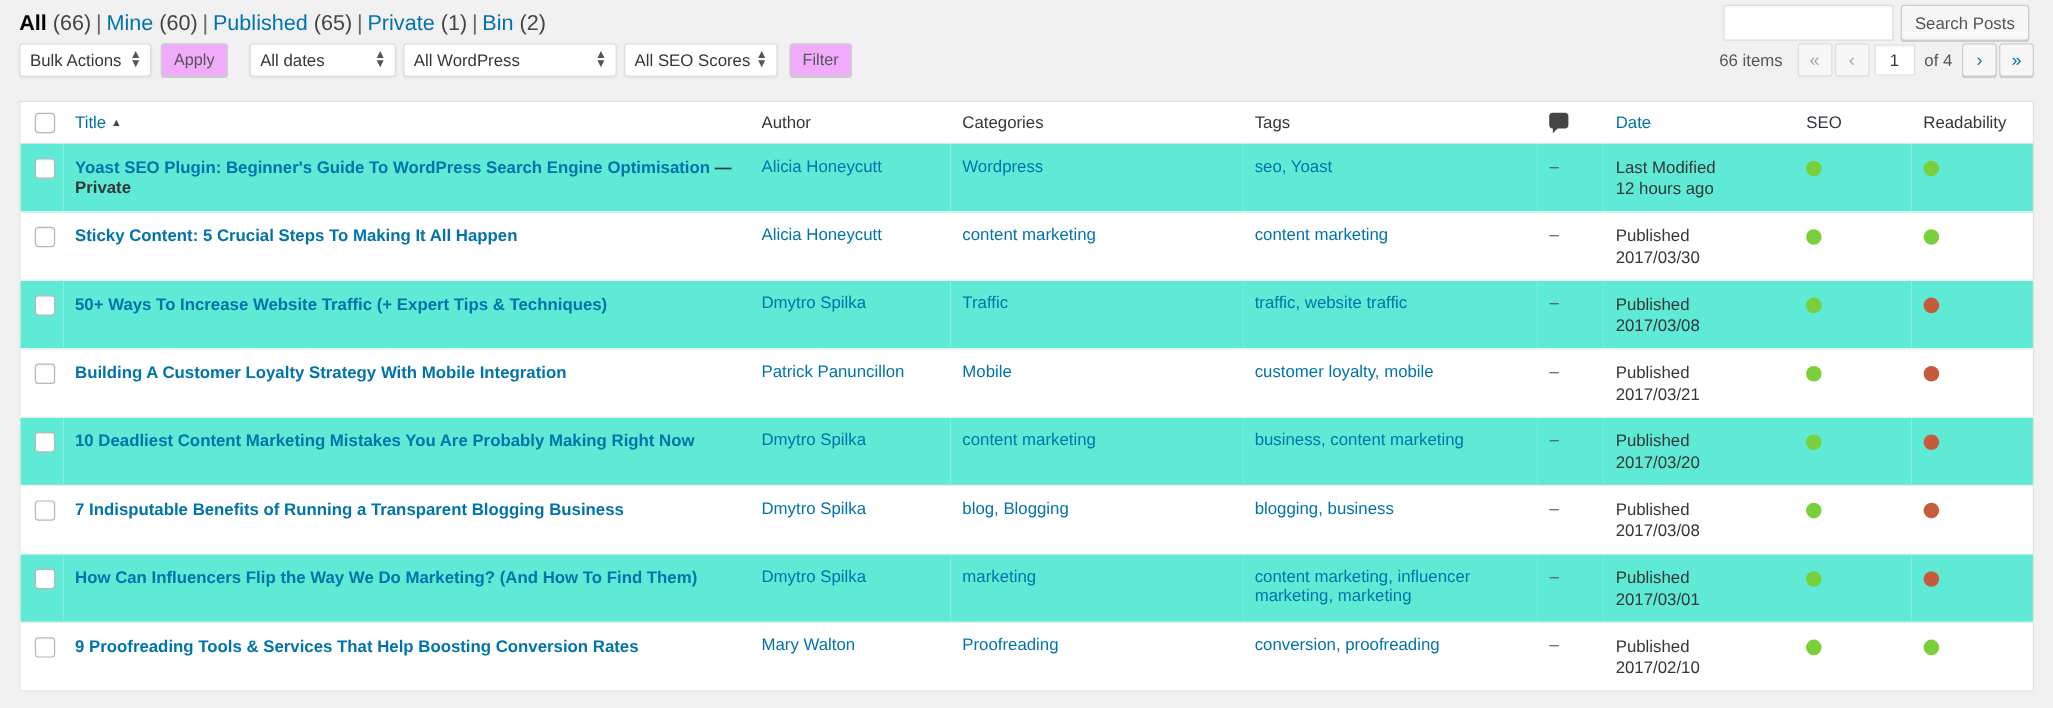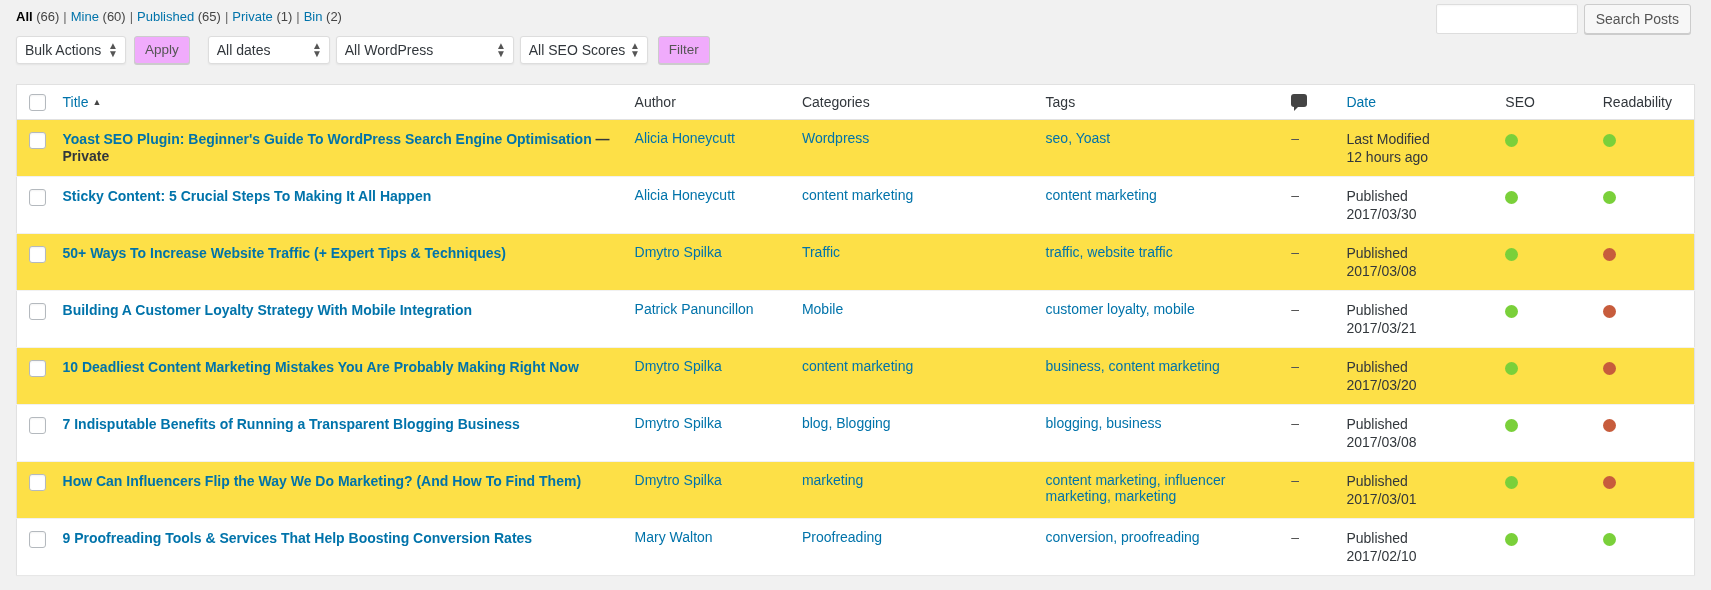--- a/index.html
+++ b/index.html
@@ -16,21 +16,21 @@
   .wrap { width: 1711px; position: relative; }
 
   .top-bar {
     display: flex;
     align-items: flex-start;
     justify-content: space-between;
     padding: 4px 16px 0 16px;
     height: 30px;
   }
   .subsubsub {
-    font-size: 13px;
+    font-size: 18px;
     color: #444;
     white-space: nowrap;
     padding-top: 5px;
   }
   .subsubsub a {
     color: #0073aa;
     text-decoration: none;
   }
   .subsubsub a.current { color: #000; font-weight: 700; }
   .subsubsub .count { color: #444; font-weight: 400; }
@@ -209,21 +209,21 @@
     vertical-align: 2px;
   }
 
   td {
     padding: 10px 10px;
     font-size: 14px;
     vertical-align: top;
     border-top: 1px solid #f1f1f1;
     color: #32373c;
   }
-  tbody tr.alt { background: #fde047; }
+  tbody tr.alt { background: #5eead4; }
   tbody tr { height: 54px; }
 
   .col-cb { width: 34px; padding-left: 12px; padding-right: 0; }
   .col-title { width: 540px; }
   .col-author { width: 158px; }
   .col-categories { width: 230px; }
   .col-tags { width: 232px; }
   .col-comments { width: 52px; text-align: left; }
   .col-date { width: 150px; }
   .col-seo { width: 92px; text-align: left; }
@@ -331,20 +331,29 @@
       <div class="wp-select sel-seo">
         <span>All SEO Scores</span>
         <span class="arrows">
             <span>▲</span>
             <span>▼</span>
           </span>
       </div>
       <button class="btn btn-filter">Filter</button>
     </div>
 
+    <div class="pagination">
+      <span class="displaying-num">66 items</span>
+      <span class="pg-btn disabled">«</span>
+      <span class="pg-btn disabled">‹</span>
+      <span class="pg-current">1</span>
+      <span class="pg-total">of 4</span>
+      <span class="pg-btn">›</span>
+      <span class="pg-btn">»</span>
+    </div>
   </div>
 
   <div class="table-wrap">
     <table class="wp-list-table">
       <thead>
         <tr>
           <th class="col-cb">
             <span class="cb-box"></span>
           </th>
           <th class="col-title">

